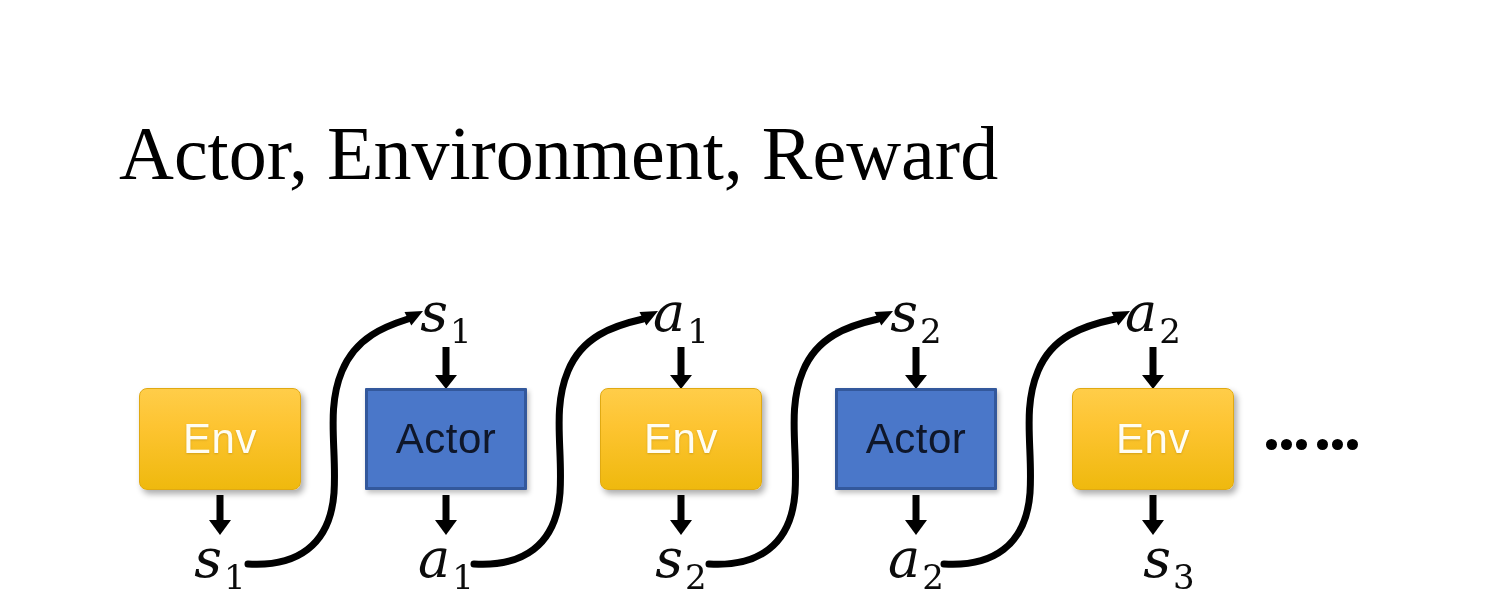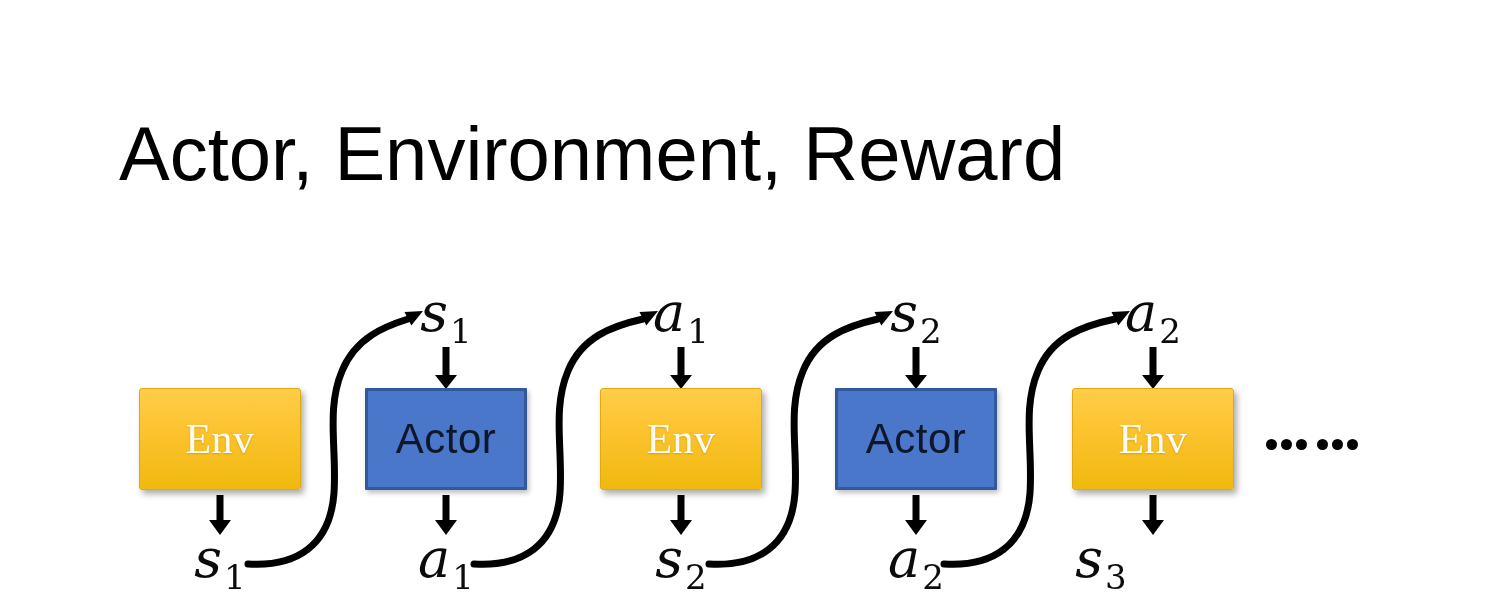--- a/index.html
+++ b/index.html
@@ -11,21 +11,21 @@
   }
   .slide {
     position: relative;
     width: 1500px; height: 608px;
     background: #ffffff;
   }
   .title {
     position: absolute;
     left: 119px; top: 112px;
     margin: 0;
-    font-family: Liberation Sans, sans-serif;
+    font-family: Liberation Serif, serif;
     font-size: 76px;
     font-weight: 300;
     letter-spacing: 0px;
     color: #000000;
     white-space: nowrap;
     line-height: 1.1;
   }
   .arrow-layer {
     position: absolute;
     left: 0; top: 0;
@@ -41,25 +41,24 @@
     align-items: center;
     justify-content: center;
     font-size: 42px;
     letter-spacing: 0.5px;
     color: #0f172a;
     box-sizing: border-box;
   }
   .box.env {
     background: linear-gradient(180deg, #ffcd49 0%, #fdc431 38%, #efb90e 100%);
     border: 1px solid #e0a912;
-    border-radius: 3px;
+    border-radius: 8px;
     box-shadow: 3px 4px 6px rgba(0,0,0,0.33);
     color: #fffdf2;
     text-shadow: 0 1px 2px rgba(150,105,0,0.35);
-    font-family: Liberation Serif, serif;
   }
   .box.actor {
     background: #4a77c9;
     border: 3px solid #33589c;
     border-radius: 1px;
     box-shadow: 2px 3px 5px rgba(0,0,0,0.25);
   }
   .mlabel {
     position: absolute;
     transform: translateX(-50%);
@@ -197,21 +196,21 @@
   </div>
   <div class="mlabel bottom" style="left:446px">
     <span class="base">a</span><span class="sub">1</span>
   </div>
   <div class="mlabel bottom" style="left:681px">
     <span class="base">s</span><span class="sub">2</span>
   </div>
   <div class="mlabel bottom" style="left:916px">
     <span class="base">a</span><span class="sub">2</span>
   </div>
-  <div class="mlabel bottom" style="left:1101px">
+  <div class="mlabel bottom" style="left:1169px">
     <span class="base">s</span><span class="sub">3</span>
   </div>
 
   <div class="dots" role="img" aria-label="……">
     <i class="dot"></i>
     <i class="dot"></i>
     <i class="dot"></i>
     <i class="dot"></i>
     <i class="dot"></i>
     <i class="dot"></i>

